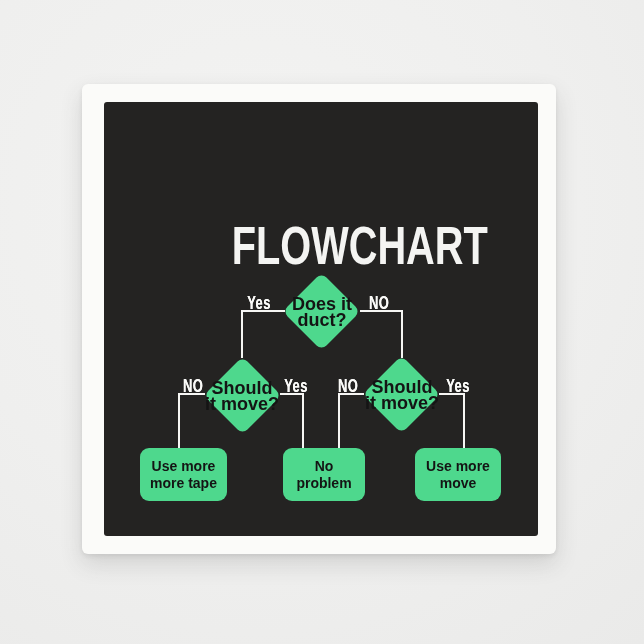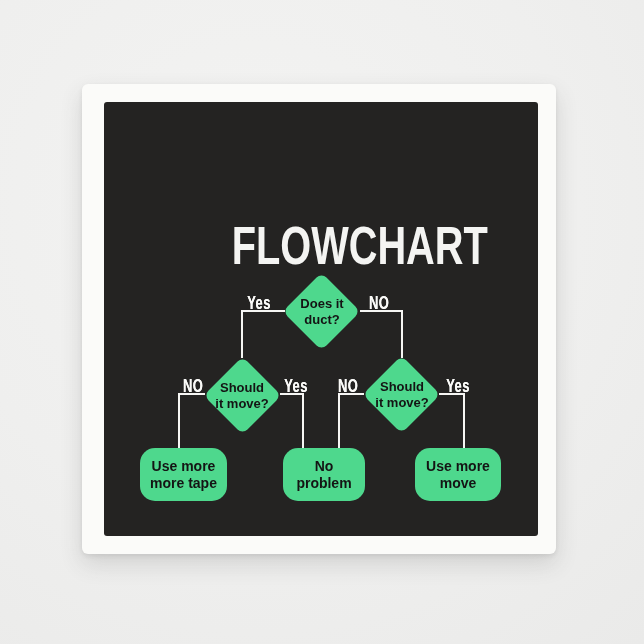--- a/index.html
+++ b/index.html
@@ -36,24 +36,24 @@
   .ln.h{height:2px;}
   .ln.v{width:2px;}
   .blabel{
     position:absolute;transform:translate(-50%,-50%) scale(.72,1.05);
     font-size:18px;font-weight:700;letter-spacing:.5px;white-space:nowrap;
     color:var(--branch-label);text-shadow:0 0 .5px var(--branch-label);
   }
   .diamond{position:absolute;width:55px;height:55px;background:var(--accent-green);border-radius:7px;transform:rotate(45deg);}
   .dtext{
     position:absolute;width:96px;transform:translate(-50%,-50%);
-    text-align:center;font-size:13px;font-weight:700;line-height:16px;color:var(--node-text);
+    text-align:center;font-size:18px;font-weight:700;line-height:16px;color:var(--node-text);
   }
   .obox{
-    position:absolute;top:346px;height:53px;background:var(--accent-green);border-radius:15px;
+    position:absolute;top:346px;height:53px;background:var(--accent-green);border-radius:9px;
     display:flex;flex-direction:column;align-items:center;justify-content:center;
     font-size:14px;font-weight:700;line-height:17px;text-align:center;color:var(--node-text);
   }
 </style>
 </head>
 <body>
 
 <div class="scene">
   <div class="napkin">
     <div class="print">

